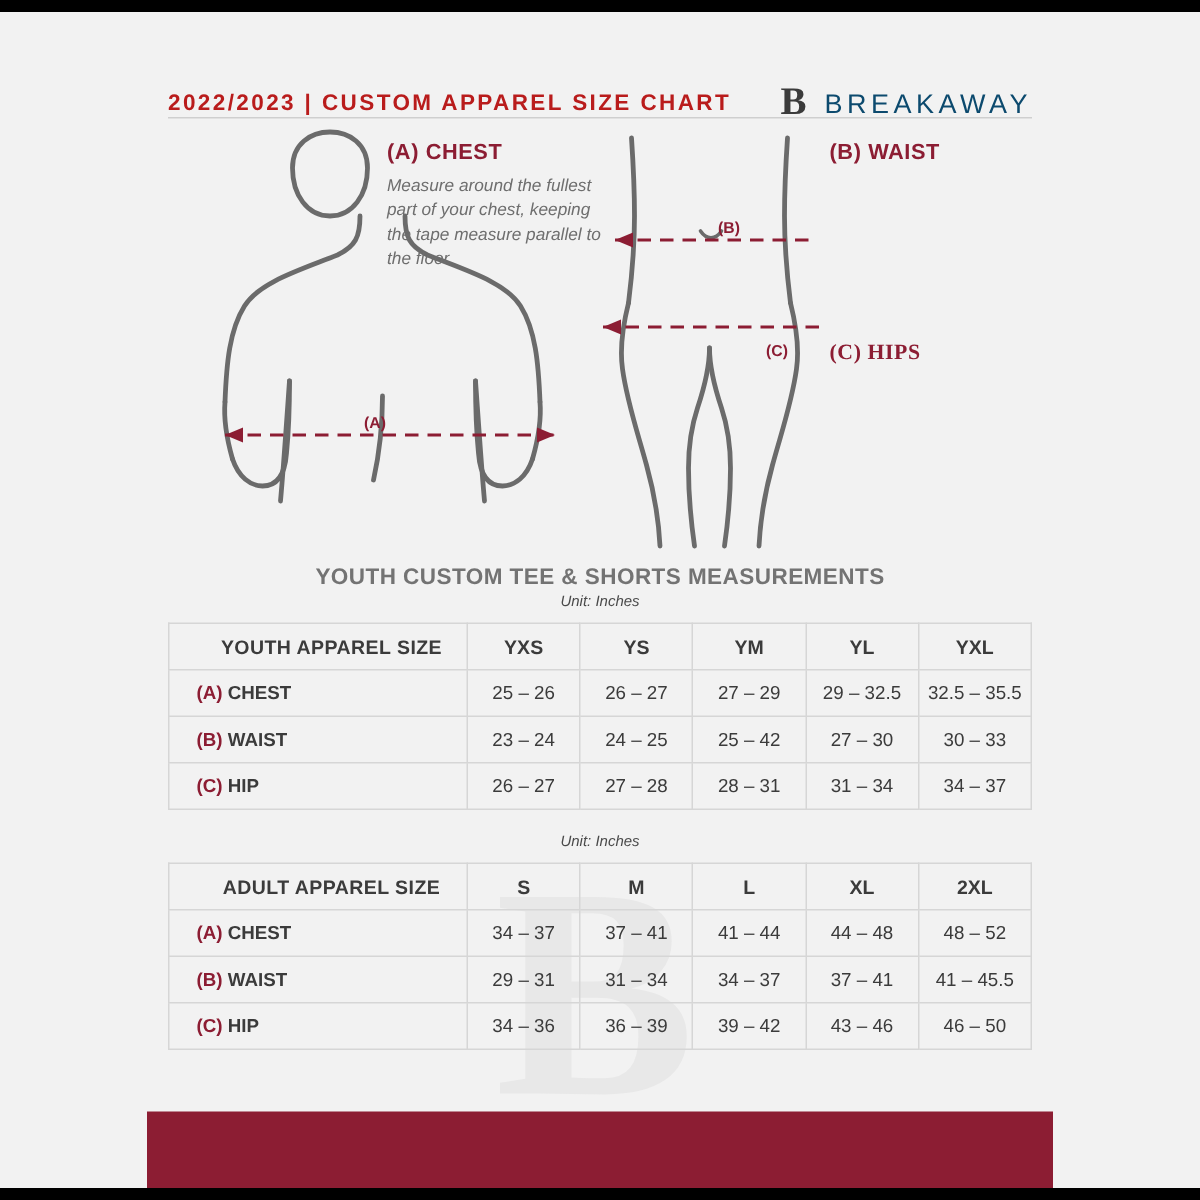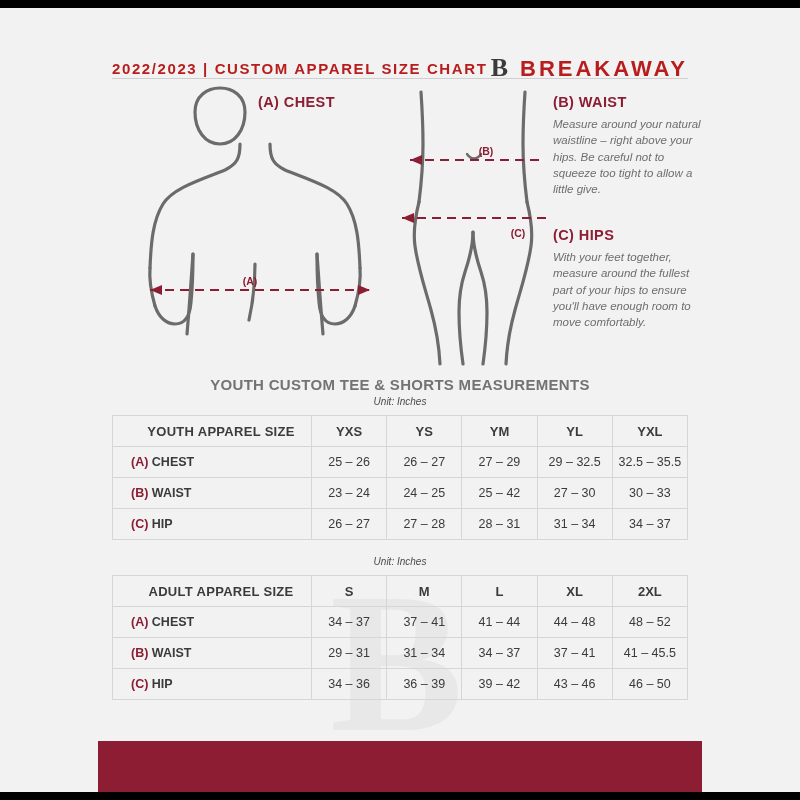--- a/index.html
+++ b/index.html
@@ -67,24 +67,24 @@
   .brand-mark {
     font-family: "Liberation Serif", serif;
     font-size: 26px;
     font-weight: bold;
     color: #3b3b3b;
     line-height: 1;
     position: relative;
     top: -1px;
   }
   .brand-name {
-    font-size: 22px;
-    font-weight: bold;
+    font-size: 18px;
+    font-weight: normal;
     letter-spacing: 3px;
-    color: #b91c1c;
+    color: #0c4a6e;
   }
   .header-rule {
     position: absolute;
     left: 112px;
     top: 70px;
     width: 576px;
     height: 1px;
     background: #cfcfcf;
   }
   
@@ -113,21 +113,21 @@
     margin-bottom: 6px;
   }
   .callout-text {
     font-size: 11.5px;
     font-style: italic;
     color: #6e6e6e;
     line-height: 1.42;
   }
   #callout-chest { left: 258px; top: 12px; width: 150px; }
   #callout-waist { left: 553px; top: 12px; width: 150px; }
-  #callout-hips  { left: 553px; top: 145px; width: 150px; }
+  #callout-hips  { left: 553px; top: 145px; width: 150px; font-family: Liberation Serif, serif; }
 
   
   .table-block {
     position: absolute;
     left: 112px;
     width: 576px;
   }
   .table-title {
     text-align: center;
     font-size: 15px;
@@ -258,28 +258,27 @@
           <polygon points="300,78 312,73 312,83"></polygon>
           <polygon points="292,136 304,131 304,141"></polygon>
         </g>
         <text class="dim-label" x="140" y="203" text-anchor="middle">(A)</text>
         <text class="dim-label" x="376" y="73" text-anchor="middle">(B)</text>
         <text class="dim-label" x="408" y="155" text-anchor="middle">(C)</text>
       </svg>
 
       <div class="callout" id="callout-chest">
         <div class="callout-title">(A) CHEST</div>
+        <div class="callout-text">Measure around the fullest part of your chest, keeping the tape measure parallel to the floor</div>
       </div>
       <div class="callout" id="callout-waist">
         <div class="callout-title">(B) WAIST</div>
-        <div class="callout-text">Measure around your natural waistline – right above your hips. Be careful not to squeeze too tight to allow a little give.</div>
       </div>
       <div class="callout" id="callout-hips">
         <div class="callout-title">(C) HIPS</div>
-        <div class="callout-text">With your feet together, measure around the fullest part of your hips to ensure you'll have enough room to move comfortably.</div>
       </div>
     </div>
 
     <div class="table-block" id="youth-block">
       <div class="table-title">YOUTH CUSTOM TEE &amp; SHORTS MEASUREMENTS</div>
       <div class="table-unit">Unit: Inches</div>
       <table class="size" id="youth-table">
           <thead>
             <tr>
               <th class="rowhead">YOUTH APPAREL SIZE</th>

